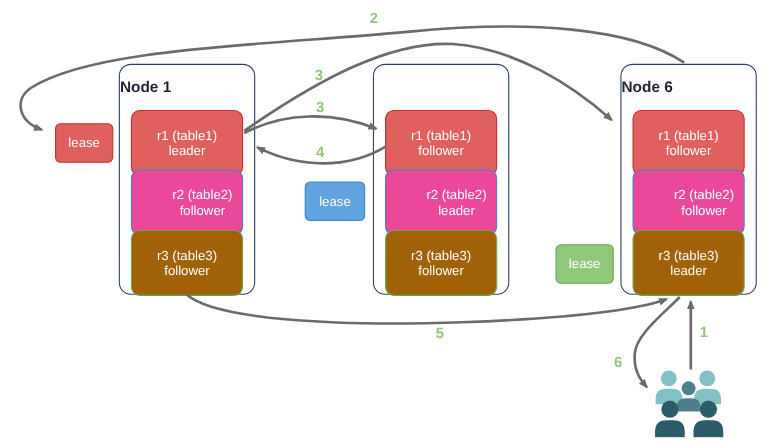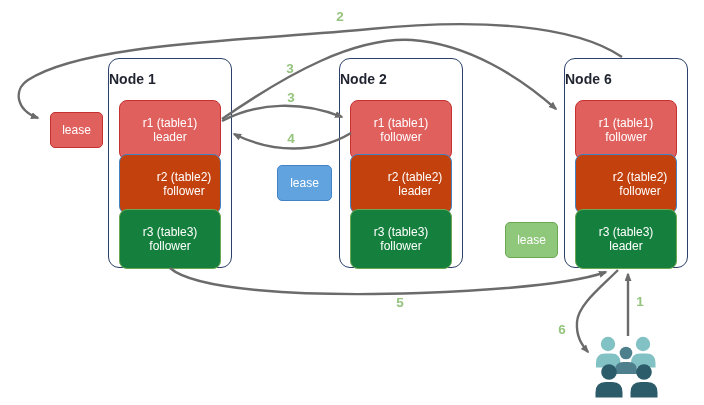--- a/index.html
+++ b/index.html
@@ -15,22 +15,22 @@
   .node-title{
     position:absolute;top:12px;left:0;right:0;
     font-size:14px;font-weight:bold;color:#1F2430;
   }
   .replica{
     position:absolute;left:10px;right:10px;height:60px;border-radius:8px;
     display:flex;flex-direction:column;align-items:center;justify-content:center;
     color:#fff;font-size:12px;line-height:14px;text-align:center;box-sizing:border-box;
   }
   .replica.red{background:#E0605E;border:1.5px solid #C53030;}
-  .replica.blue{background:#c2410c;border:1.5px solid #4183C4;padding-left:28px;}
-  .replica.green{background:#15803d;border:1.5px solid #6CA854;}
+  .replica.blue{background:#ec4899;border:1.5px solid #4183C4;padding-left:28px;}
+  .replica.green{background:#a16207;border:1.5px solid #6CA854;}
   .r-pos1{top:41px}.r-pos2{top:95px}.r-pos3{top:150px}
   .lease{
     position:absolute;width:53px;height:36px;border-radius:5px;z-index:2;
     display:flex;align-items:center;justify-content:center;
     color:#fff;font-size:12px;box-sizing:border-box;
   }
   .lease.red{left:50px;top:112px;background:#E0605E;border:1.5px solid #C53030;}
   .lease.blue{left:277px;top:165px;width:55px;background:#61A3DF;border:1.5px solid #4183C4;}
   .lease.green{left:505px;top:222px;background:#8FC77B;border:1.5px solid #6CA854;}
   .step{
@@ -76,21 +76,20 @@
       <div>r2 (table2)</div>
       <div>follower</div>
     </div>
     <div class="replica green r-pos3">
       <div>r3 (table3)</div>
       <div>follower</div>
     </div>
   </div>
 
   <div class="node" style="left:339px">
-    <div class="node-title">Node 2</div>
     <div class="replica red r-pos1">
       <div>r1 (table1)</div>
       <div>follower</div>
     </div>
     <div class="replica blue r-pos2">
       <div>r2 (table2)</div>
       <div>leader</div>
     </div>
     <div class="replica green r-pos3">
       <div>r3 (table3)</div>

